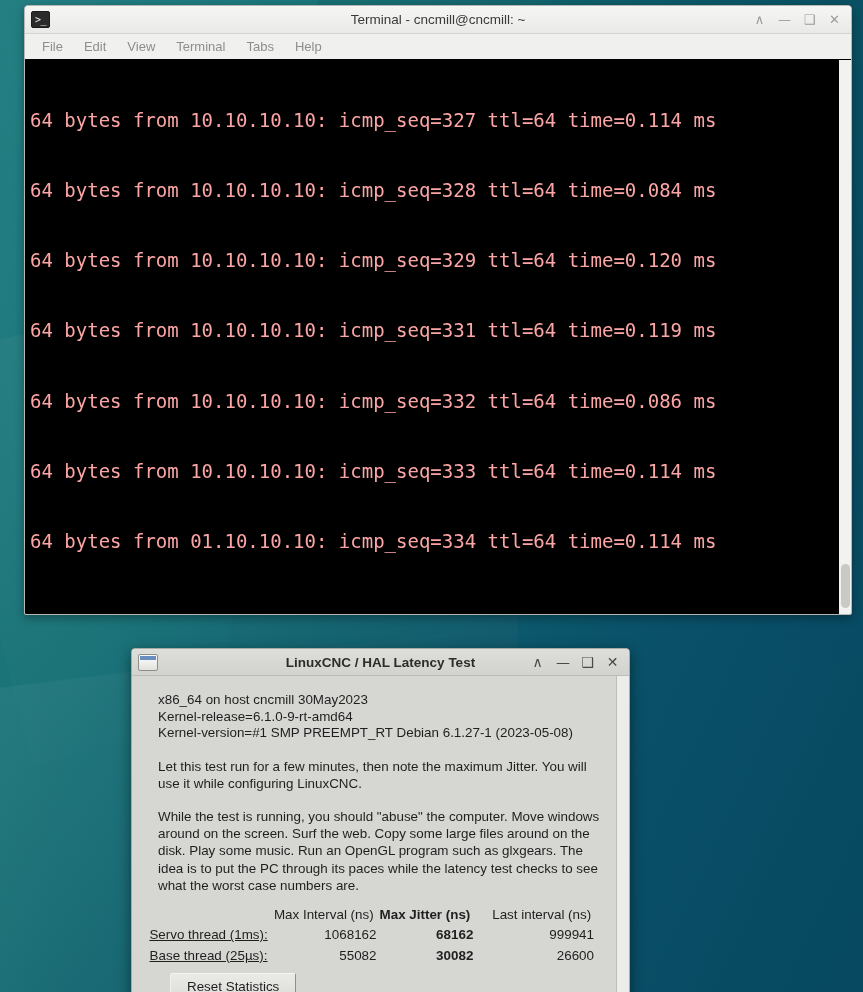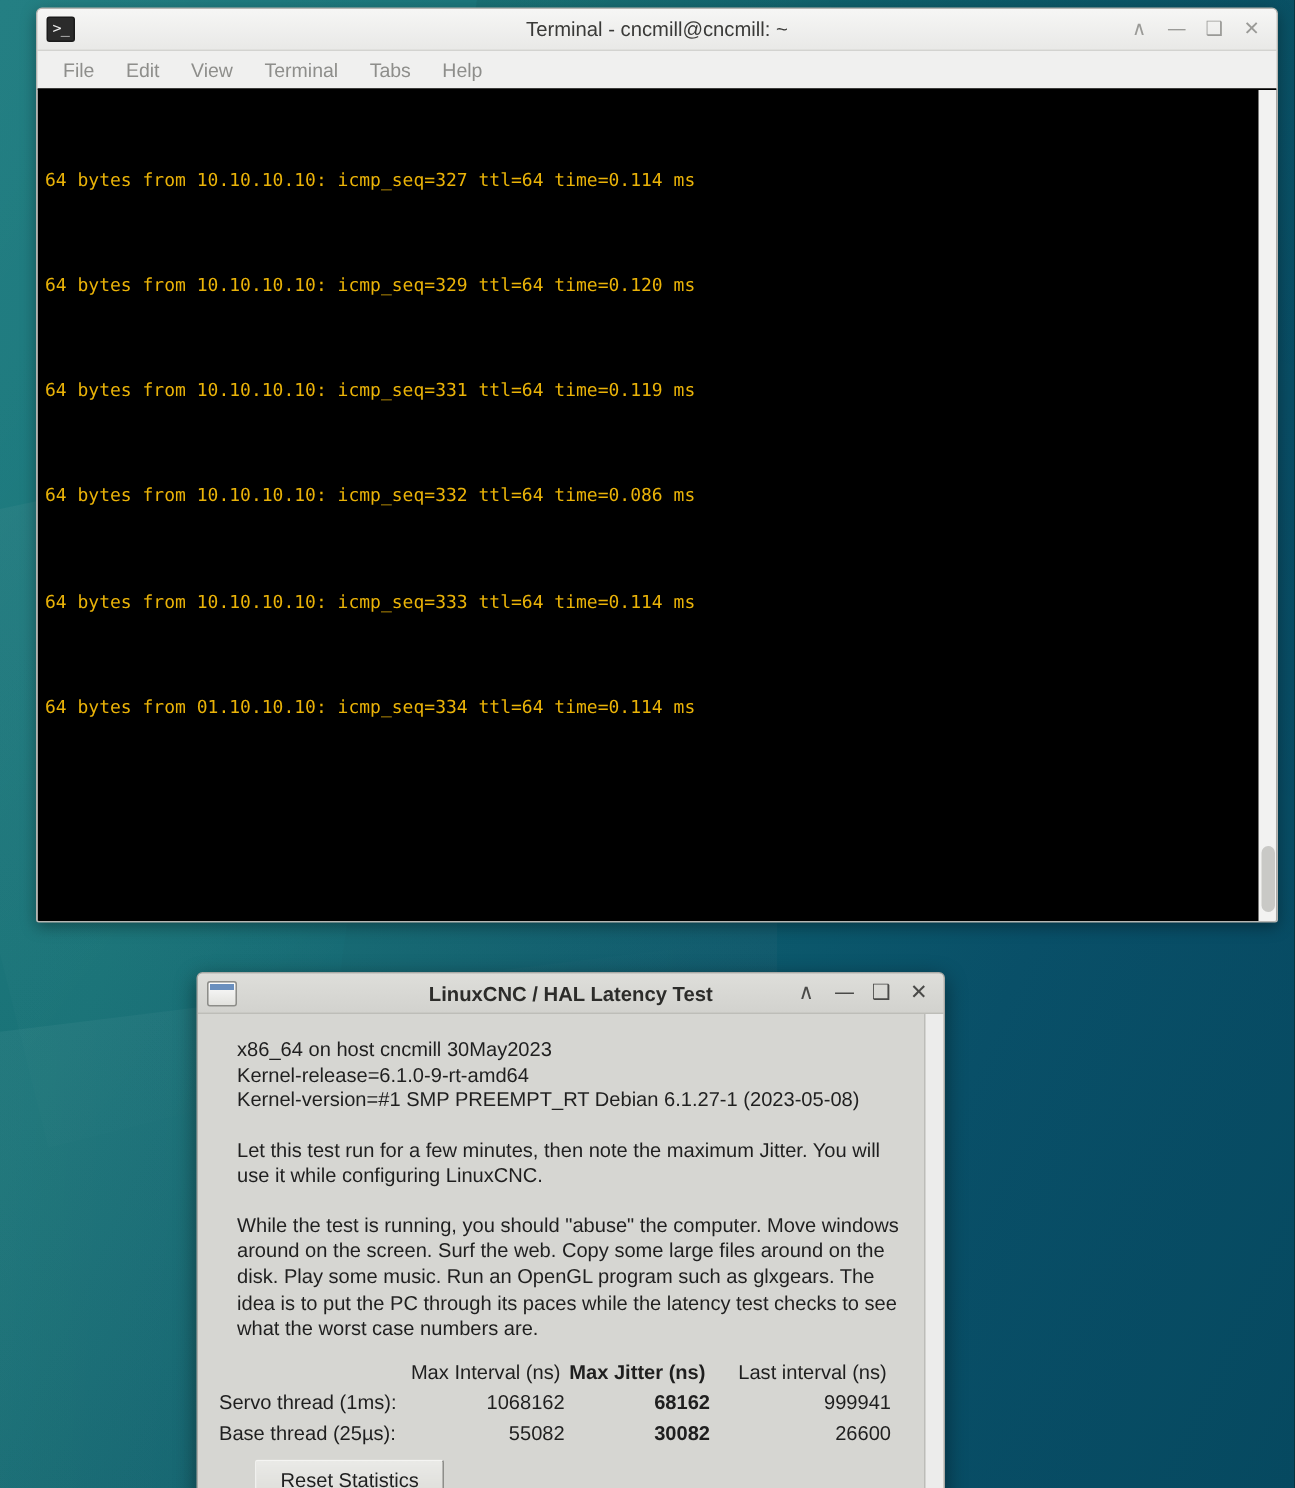--- a/index.html
+++ b/index.html
@@ -117,23 +117,23 @@
     flex: 1 1 auto;
     background: #000;
     display: flex;
     overflow: hidden;
     border-top: 1px solid #000;
   }
   .term-text {
     flex: 1 1 auto;
     padding: 2px 0 0 5px;
     font-family: "DejaVu Sans Mono", monospace;
-    font-size: 12px;
+    font-size: 19px;
     line-height: 23.4px;
-    color: #eab308;
+    color: #fca5a5;
     white-space: pre;
     overflow: hidden;
   }
   .term-text .line { height: 23.4px; }
   .term-scroll {
     width: 13px;
     background: #f2f2f1;
     border-left: 1px solid #000;
     position: relative;
     flex: 0 0 auto;
@@ -221,21 +221,21 @@
     padding: 0 0 2px 0;
     white-space: nowrap;
   }
   table.stats th.jitter { font-weight: bold; }
   table.stats th.rowhdr { text-align: left; }
   table.stats td {
     text-align: right;
     padding: 2px 0 2px 0;
     white-space: nowrap;
   }
-  table.stats td.rowlabel { text-align: left; padding-left: 0; }
+  table.stats td.rowlabel { text-align: center; padding-left: 0; text-decoration: underline; }
   table.stats td.jitter { font-weight: bold; padding-right: 16px; }
   table.stats th.jitter { padding-right: 16px; }
   .btn-row { padding: 7px 0 0 12px; }
   .reset-btn {
     font-family: "Liberation Sans", sans-serif;
     font-size: 13.4px;
     color: #1f1f1f;
     padding: 5px 16px;
     background: linear-gradient(#eaeae7, #dcdcd8);
     border: 1px solid #8e8e8a;
@@ -273,20 +273,21 @@
     <div class="mi">Edit</div>
     <div class="mi">View</div>
     <div class="mi">Terminal</div>
     <div class="mi">Tabs</div>
     <div class="mi">Help</div>
   </div>
 
   <div class="term-body">
     <div class="term-text">
       <div class="line">64 bytes from 10.10.10.10: icmp_seq=327 ttl=64 time=0.114 ms</div>
+      <div class="line">64 bytes from 10.10.10.10: icmp_seq=328 ttl=64 time=0.084 ms</div>
       <div class="line">64 bytes from 10.10.10.10: icmp_seq=329 ttl=64 time=0.120 ms</div>
       <div class="line">64 bytes from 10.10.10.10: icmp_seq=331 ttl=64 time=0.119 ms</div>
       <div class="line">64 bytes from 10.10.10.10: icmp_seq=332 ttl=64 time=0.086 ms</div>
       <div class="line">64 bytes from 10.10.10.10: icmp_seq=333 ttl=64 time=0.114 ms</div>
       <div class="line">64 bytes from 01.10.10.10: icmp_seq=334 ttl=64 time=0.114 ms</div>
       
       
       
       
       

